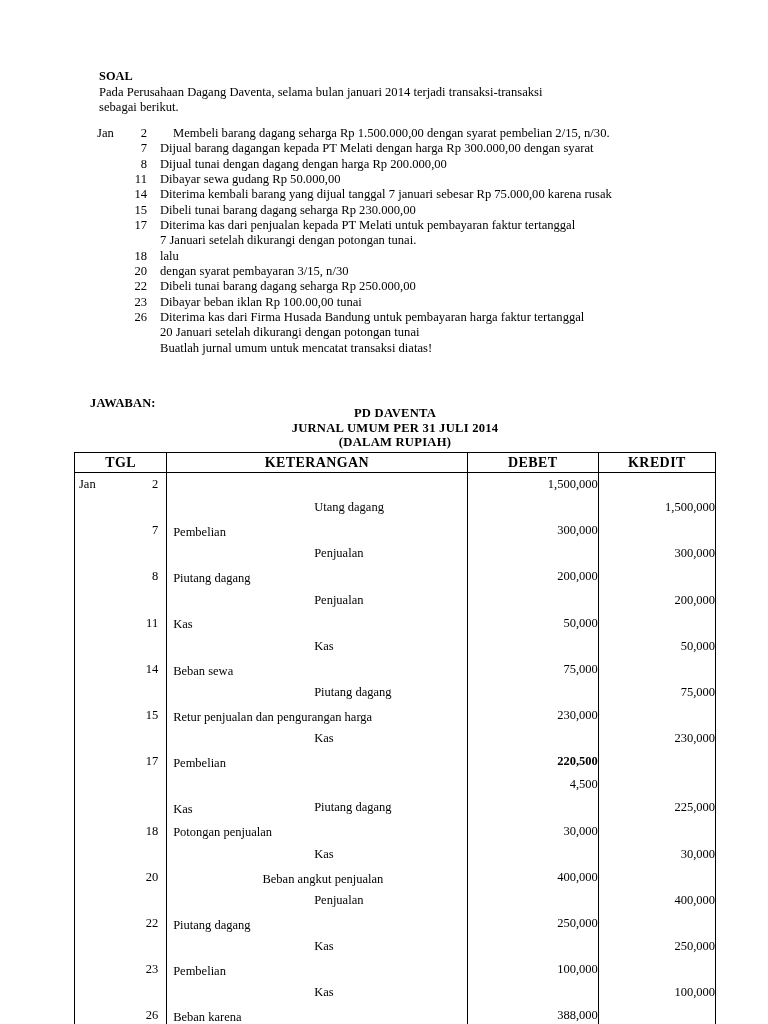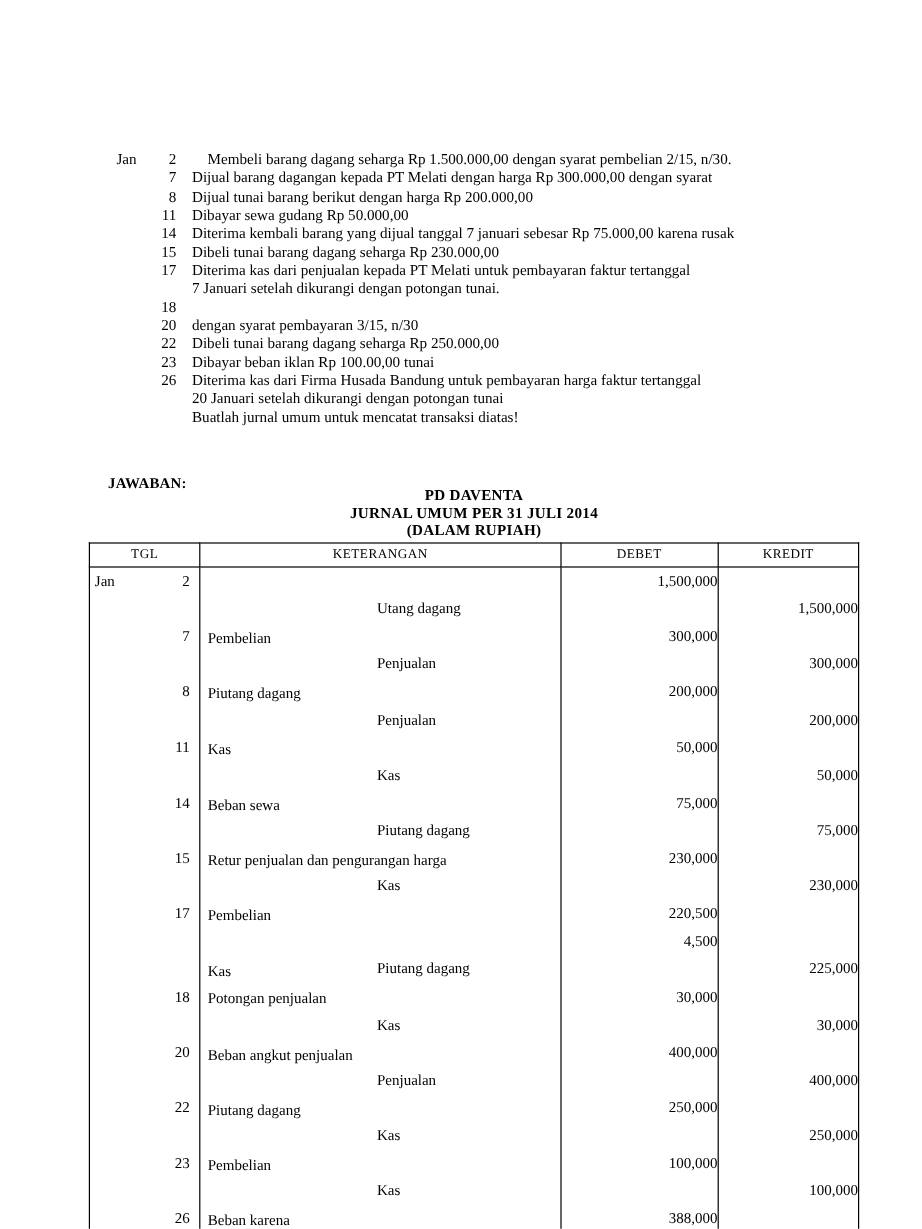--- a/index.html
+++ b/index.html
@@ -116,22 +116,22 @@
     border: 1px solid #000000;
     padding: 0;
     vertical-align: top;
   }
   .col-tgl   { width: 92px; }
   .col-ket   { width: 300px; }
   .col-debet { width: 131px; }
   .col-kredit{ width: 117px; }
 
   thead th {
-    font-weight: normal;
-    font-size: 11px;
+    font-weight: bold;
+    font-size: 14px;
     height: 19px;
     line-height: 19px;
     letter-spacing: 0.4px;
   }
 
   
   .body-cell {
     position: relative;
     height: 391px;
   }
@@ -161,41 +161,46 @@
 
   
   .amt { text-align: right; padding-right: 23px; }
   .amt-kredit { text-align: right; padding-right: 16px; }
 </style>
 </head>
 <body>
 
 <div class="page">
 
+  <div class="soal-block">
+    <div class="soal-heading">SOAL</div>
+    <div class="soal-intro">Pada Perusahaan Dagang Daventa, selama bulan januari 2014 terjadi transaksi-transaksi</div>
+    <div class="soal-intro">sebagai berikut.</div>
+  </div>
 
   <div class="txn-list" id="txn-list">
       <div class="txn-row first">
         <div class="txn-month">Jan</div>
         <div class="txn-day">2</div>
         <div class="txn-desc">
           <span class="cont">Membeli barang dagang seharga Rp 1.500.000,00 dengan syarat pembelian 2/15, n/30.</span>
         </div>
       </div>
       <div class="txn-row">
         <div class="txn-month"></div>
         <div class="txn-day">7</div>
         <div class="txn-desc">
           <span class="cont">Dijual barang dagangan kepada PT Melati dengan harga Rp 300.000,00 dengan syarat</span>
         </div>
       </div>
       <div class="txn-row">
         <div class="txn-month"></div>
         <div class="txn-day">8</div>
         <div class="txn-desc">
-          <span class="cont">Dijual tunai barang berikut dengan harga Rp 200.000,00</span>
+          <span class="cont">Dijual tunai dengan dagang dengan harga Rp 200.000,00</span>
         </div>
       </div>
       <div class="txn-row">
         <div class="txn-month"></div>
         <div class="txn-day">11</div>
         <div class="txn-desc">
           <span class="cont">Dibayar sewa gudang Rp 50.000,00</span>
         </div>
       </div>
       <div class="txn-row">
@@ -217,20 +222,21 @@
         <div class="txn-day">17</div>
         <div class="txn-desc">
           <span class="cont">Diterima kas dari penjualan kepada PT Melati untuk pembayaran faktur tertanggal</span>
           <span class="cont">7 Januari  setelah dikurangi dengan potongan tunai.</span>
         </div>
       </div>
       <div class="txn-row">
         <div class="txn-month"></div>
         <div class="txn-day">18</div>
         <div class="txn-desc">
+          <span class="cont">lalu</span>
         </div>
       </div>
       <div class="txn-row">
         <div class="txn-month"></div>
         <div class="txn-day">20</div>
         <div class="txn-desc">
           <span class="cont">dengan syarat pembayaran 3/15, n/30</span>
         </div>
       </div>
       <div class="txn-row">
@@ -347,40 +353,40 @@
                 <div class="line acct-credit" style="top: 115.5px;">Penjualan</div>
                 <div class="line acct-debit" style="top: 138.6px;">Beban sewa</div>
                 <div class="line acct-credit" style="top: 161.7px;">Kas</div>
                 <div class="line acct-debit" style="top: 184.8px;">Retur penjualan dan pengurangan harga</div>
                 <div class="line acct-credit" style="top: 207.9px;">Piutang dagang</div>
                 <div class="line acct-debit" style="top: 231px;">Pembelian</div>
                 <div class="line acct-credit" style="top: 254.1px;">Kas</div>
                 <div class="line acct-debit" style="top: 277.2px;">Kas</div>
                 <div class="line acct-debit" style="top: 300.3px;">Potongan penjualan</div>
                 <div class="line acct-credit" style="top: 323.4px;">Piutang dagang</div>
-                <div class="line acct-debit" style="top: 346.5px;">Beban angkut penjualan</div>
+                <div class="line acct-debit" style="top: 346.5px; text-align: center;">Beban angkut penjualan</div>
                 <div class="line acct-credit" style="top: 369.6px;">Kas</div>
                 <div class="line acct-debit" style="top: 392.7px;">Piutang dagang</div>
                 <div class="line acct-credit" style="top: 415.8px;">Penjualan</div>
                 <div class="line acct-debit" style="top: 438.9px;">Pembelian</div>
                 <div class="line acct-credit" style="top: 462px;">Kas</div>
                 <div class="line acct-debit" style="top: 485.1px;">Beban karena</div>
                 <div class="line acct-credit" style="top: 508.2px;">Kas</div>
                 <div class="line acct-debit" style="top: 531.3px;">Kas</div>
               </div>
             </td>
           <td>
               <div class="body-cell" id="cell-debet" style="height: 602.6px;">
                 <div class="line amt" style="top: 0px;">1,500,000</div>
                 <div class="line amt" style="top: 46.2px;">300,000</div>
                 <div class="line amt" style="top: 92.4px;">200,000</div>
                 <div class="line amt" style="top: 138.6px;">50,000</div>
                 <div class="line amt" style="top: 184.8px;">75,000</div>
                 <div class="line amt" style="top: 231px;">230,000</div>
-                <div class="line amt" style="top: 277.2px;">220,500</div>
+                <div class="line amt" style="top: 277.2px; font-weight: bold;">220,500</div>
                 <div class="line amt" style="top: 300.3px;">4,500</div>
                 <div class="line amt" style="top: 346.5px;">30,000</div>
                 <div class="line amt" style="top: 392.7px;">400,000</div>
                 <div class="line amt" style="top: 438.9px;">250,000</div>
                 <div class="line amt" style="top: 485.1px;">100,000</div>
                 <div class="line amt" style="top: 531.3px;">388,000</div>
               </div>
             </td>
           <td>
               <div class="body-cell" id="cell-kredit" style="height: 602.6px;">

